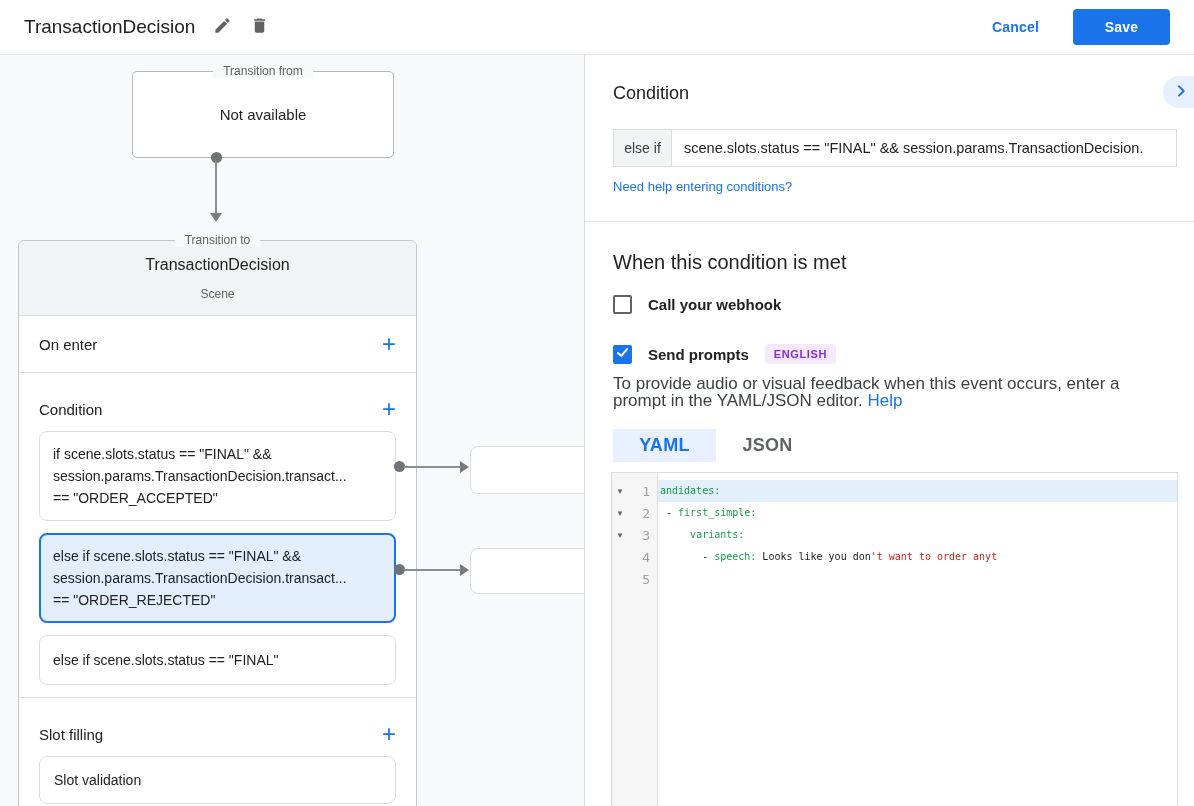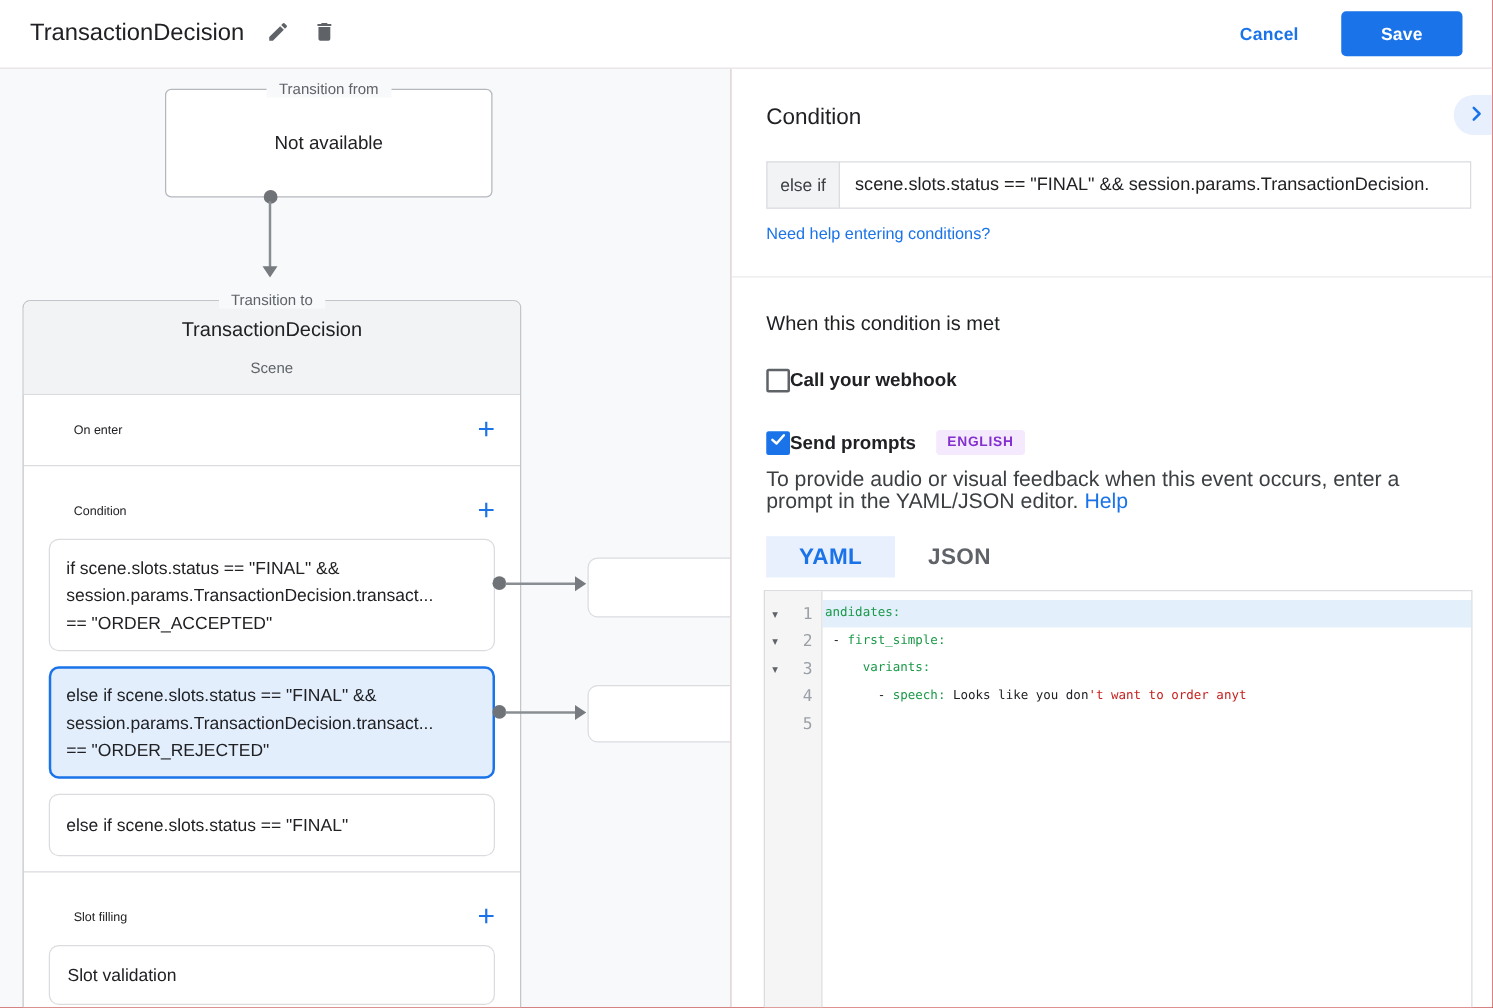--- a/index.html
+++ b/index.html
@@ -44,21 +44,21 @@
   .scene-card{position:absolute;left:18px;top:185px;width:399px;height:640px;background:#fff;
     border:1px solid #c3c6ca;border-radius:6px;}
   .scene-card .legend{position:absolute;top:-8px;left:50%;transform:translateX(-50%);
     background:var(--panel-bg);padding:0 10px;font-size:12px;color:var(--txt2);white-space:nowrap;}
   .scene-head{height:75px;background:#f1f3f4;border-bottom:1px solid var(--border);
     border-radius:6px 6px 0 0;display:flex;flex-direction:column;align-items:center;justify-content:center;}
   .scene-head .nm{font-size:16px;color:var(--txt);}
   .scene-head .tp{font-size:12px;color:var(--txt2);margin-top:13px;}
   .sec-row{height:57px;display:flex;align-items:center;justify-content:space-between;
     padding:0 20px;border-bottom:1px solid var(--border);}
-  .sec-label{font-size:10px;color:var(--txt);margin-left:20px;}
+  .sec-label{font-size:15px;color:var(--txt);}
   .plus-btn{background:none;border:none;color:var(--accent);font-size:24px;font-weight:300;
     cursor:pointer;line-height:1;padding:0;}
   .sec-head{display:flex;align-items:center;justify-content:space-between;padding:24px 20px 10px;}
   .cond-box{margin:0 20px 12px;background:#fff;border:1px solid var(--border);border-radius:8px;
     padding:11px 13px;font-size:14px;color:var(--txt);line-height:22px;cursor:pointer;}
   .cond-box.selected{background:var(--selected-bg);border:2px solid var(--accent);padding:10px 12px;}
   .cond-box .ln{white-space:nowrap;overflow:hidden;}
   .sec-divider{border-bottom:1px solid var(--border);margin-top:8px;}
   .slot-box{margin:0 20px;background:#fff;border:1px solid var(--border);border-radius:8px;
     height:48px;display:flex;align-items:center;padding:0 14px;font-size:14px;color:var(--txt);cursor:pointer;}
@@ -70,27 +70,27 @@
   .collapse-btn{position:absolute;right:0;top:21px;width:31px;height:32px;background:var(--accent-bg);
     border:none;border-radius:16px 0 0 16px;cursor:pointer;display:flex;align-items:center;justify-content:center;padding-left:4px;}
   .cond-row{position:absolute;left:28px;top:74px;height:38px;display:flex;}
   .elseif-cell{width:59px;height:38px;background:#f1f3f4;border:1px solid var(--border);
     display:flex;align-items:center;justify-content:center;font-size:14px;color:#3c4043;}
   .cond-input{width:506px;height:38px;border:1px solid var(--border);margin-left:-1px;background:#fff;
     font-family:inherit;font-size:14.5px;color:var(--txt);padding:0 12px;outline:none;}
   .help-link{position:absolute;left:28px;top:124px;font-size:13px;color:var(--accent);
     text-decoration:none;cursor:pointer;}
   .panel-divider{position:absolute;left:0;top:166px;width:609px;border-bottom:1px solid #e8eaed;}
-  .panel-h2{position:absolute;left:28px;top:196px;font-size:16px;color:var(--txt);font-weight:400;}
+  .panel-h2{position:absolute;left:28px;top:196px;font-size:20px;color:var(--txt);font-weight:400;}
   .check-row{position:absolute;left:28px;display:flex;align-items:center;}
   .checkbox{width:19px;height:19px;border:2px solid var(--txt2);border-radius:2px;background:#fff;
     cursor:pointer;flex:none;}
   .checkbox.checked{background:var(--accent);border-color:var(--accent);display:flex;
     align-items:center;justify-content:center;}
-  .check-label{font-size:15px;font-weight:700;color:var(--txt);}
+  .check-label{margin-left:16px;font-size:15px;font-weight:700;color:var(--txt);}
   .lang-badge{margin-left:16px;background:var(--badge-bg);color:var(--badge-text);font-size:11px;
     font-weight:700;letter-spacing:.6px;padding:4px 9px;border-radius:3px;}
   .panel-desc{position:absolute;left:28px;top:320px;width:558px;font-size:17px;color:#3c4043;line-height:17px;}
   .panel-desc a{color:var(--accent);text-decoration:none;cursor:pointer;}
   .tab-bar{position:absolute;left:28px;top:374px;display:flex;}
   .tab{width:103px;height:33px;display:flex;align-items:center;justify-content:center;font-size:18px;
     font-weight:700;letter-spacing:.3px;color:var(--txt2);cursor:pointer;background:transparent;border:none;font-family:inherit;}
   .tab.active{background:var(--accent-bg);color:var(--accent);}
 
   

